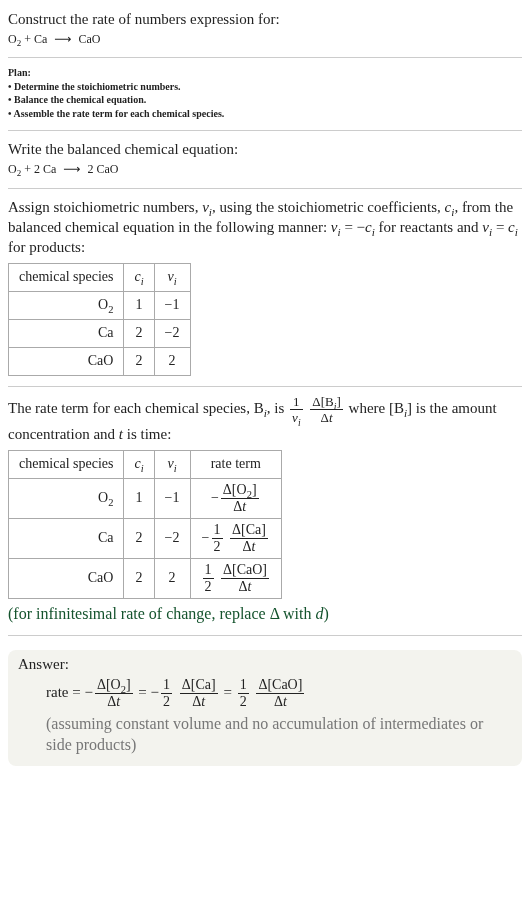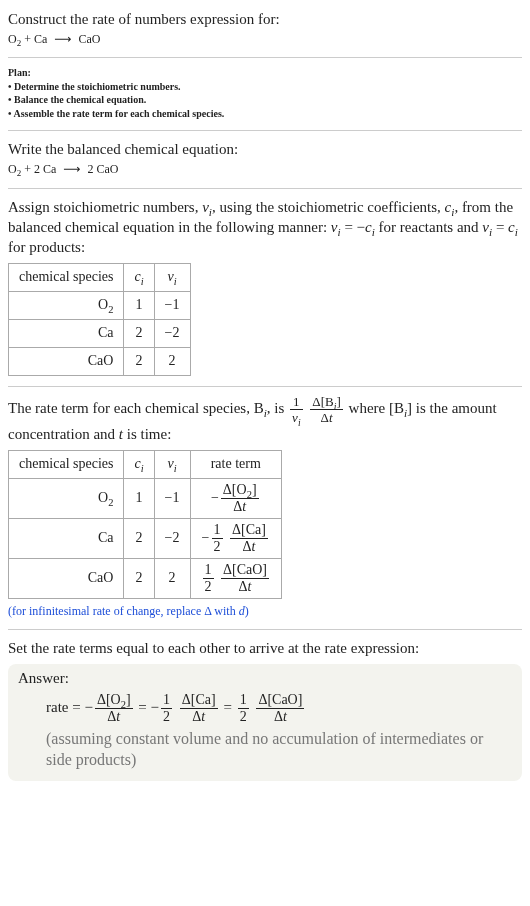--- a/index.html
+++ b/index.html
@@ -62,22 +62,22 @@
     text-align: center;
   }
   table.chem th {
     font-weight: normal;
     background: #fff;
   }
   table.chem td.left, table.chem th.left {
     text-align: right;
   }
   .footnote {
-    font-size: 12px;
-    color: #1d4ed8;
+    font-size: 16px;
+    color: #14532d;
     margin-top: 4px;
   }
   .answer-box {
     background: #f3f3ee;
     border-radius: 8px;
     padding: 4px 10px 10px 10px;
     margin-top: 6px;
   }
   .answer-box .answer-label {
     font-size: 15px;
@@ -219,21 +219,20 @@
       </tr>
     </tbody>
       </table>
 
     <div class="footnote">(for infinitesimal rate of change, replace Δ with <span class="italic">d</span>)</div>
   </div>
 
   <hr class="sep">
 
   <div class="section body-text">
-    <div>Set the rate terms equal to each other to arrive at the rate expression:</div>
     <div class="answer-box">
       <div class="answer-label">Answer:</div>
       <div class="answer-line">rate = −<span class="frac"><span class="num">Δ[O<sub>2</sub>]</span><span class="den">Δ<span class="italic">t</span></span></span> = −<span class="frac"><span class="num">1</span><span class="den">2</span></span> <span class="frac"><span class="num">Δ[Ca]</span><span class="den">Δ<span class="italic">t</span></span></span> = <span class="frac"><span class="num">1</span><span class="den">2</span></span> <span class="frac"><span class="num">Δ[CaO]</span><span class="den">Δ<span class="italic">t</span></span></span></div>
       <div class="answer-note">(assuming constant volume and no accumulation of intermediates or side products)</div>
     </div>
   </div>
 
 </div>
 
 </body></html>

